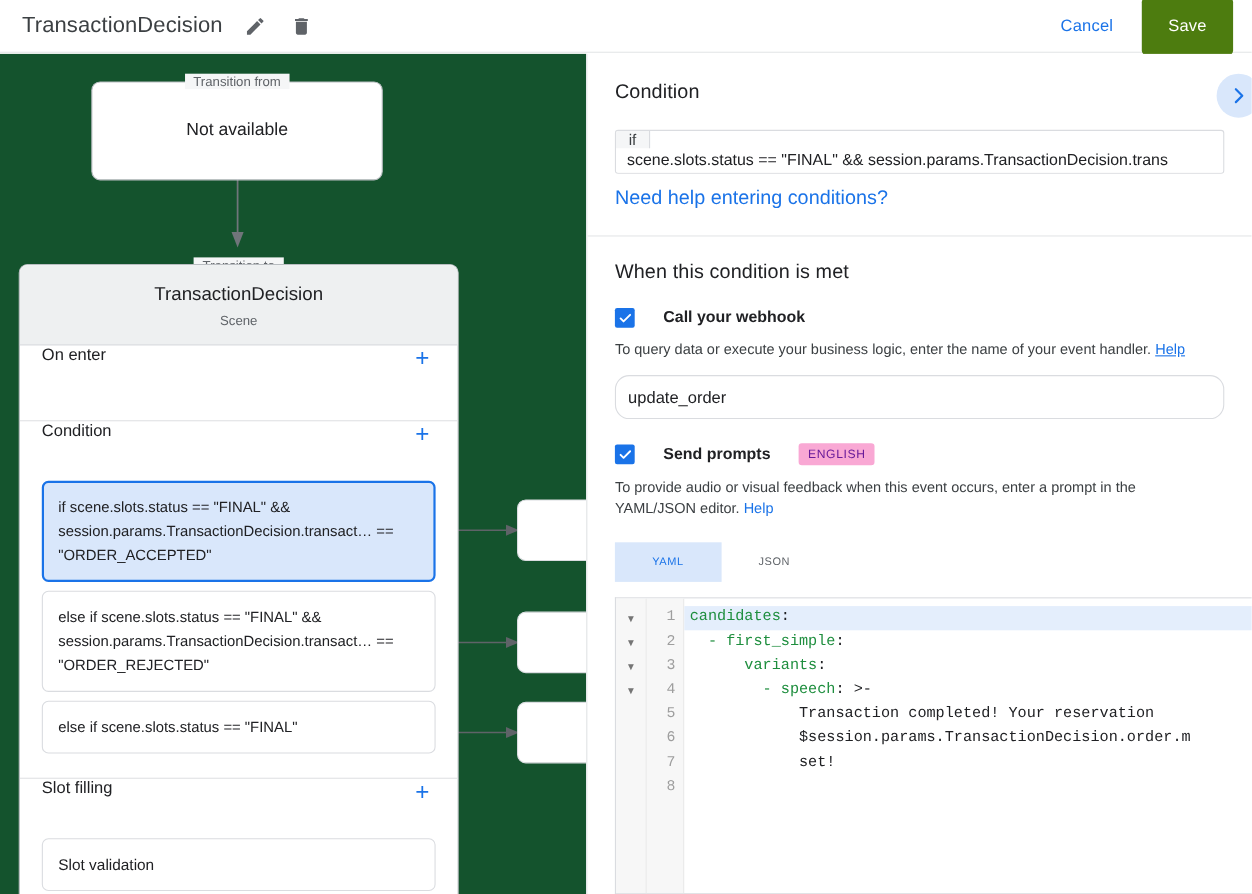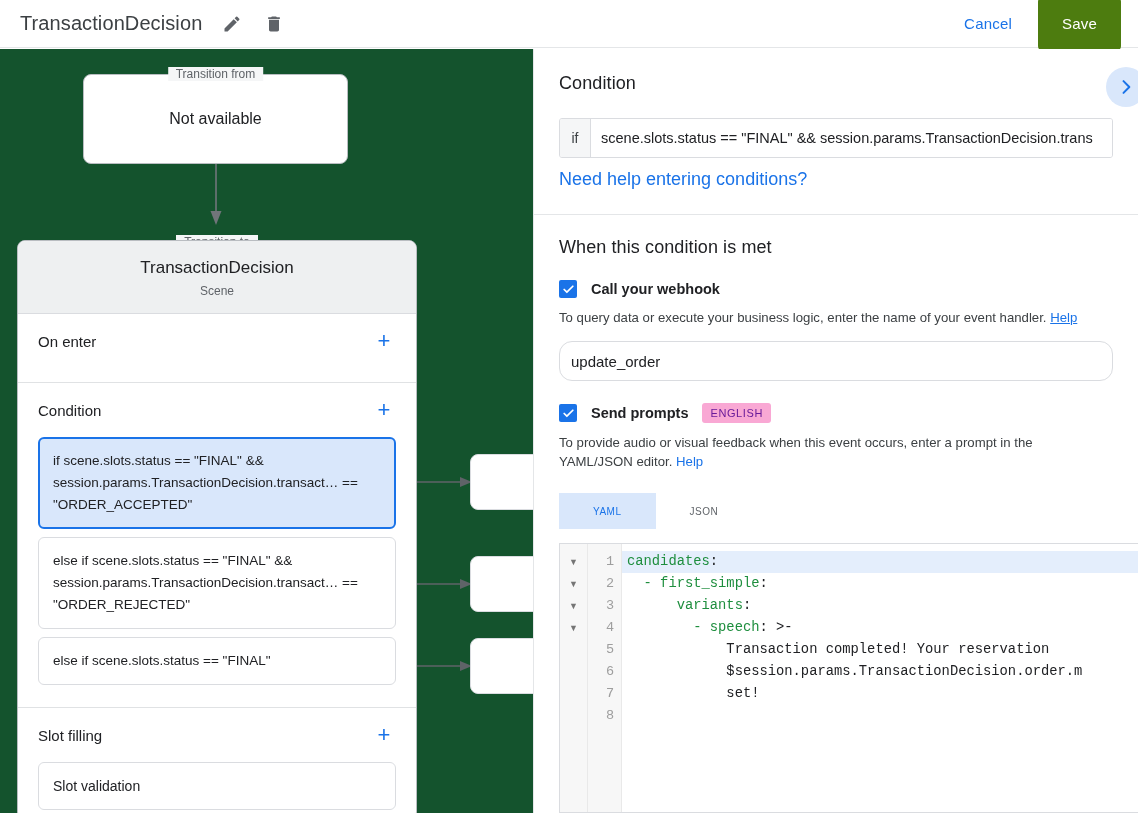--- a/index.html
+++ b/index.html
@@ -81,21 +81,21 @@
   #scene-header {
     background: #eef0f1; border-bottom: 1px solid #dadce0;
     padding: 17px 0 15px; text-align: center;
   }
   #scene-name { font-size: 17px; color: #202124; }
   #scene-type { font-size: 12px; color: #5f6368; margin-top: 6px; }
 
   .section { border-bottom: 1px solid #e0e2e4; padding: 0 20px 14px; }
   .section:last-child { border-bottom: none; }
   .section-head {
-    display: flex; align-items: center; justify-content: space-between;
+    display: flex; align-items: flex-start; justify-content: space-between;
     height: 54px;
   }
   .section-title { font-size: 15px; color: #202124; }
   .add-btn {
     color: #1a73e8; font-size: 22px; line-height: 1; cursor: pointer;
     width: 24px; height: 24px; display: flex; align-items: center; justify-content: center;
     user-select: none;
   }
   .cond-item {
     border: 1px solid #dadce0; border-radius: 6px; background: #fff;
@@ -124,40 +124,40 @@
   }
   #cond-section { padding: 24px 25px 0; position: relative; border-bottom: 1px solid #e4e6e8; padding-bottom: 24px; }
   #cond-heading { font-size: 18px; color: #202124; letter-spacing: .1px; }
   #expand-button {
     position: absolute; right: -8px; top: 18px; width: 40px; height: 40px;
     background: #d9e7fb; border-radius: 20px;
     display: flex; align-items: center; justify-content: center; cursor: pointer;
   }
   #cond-input-row {
     display: flex; margin-top: 24px; border: 1px solid #dadce0;
-    border-radius: 3px; height: 40px; overflow: hidden;
+    border-radius: 3px; height: 40px; overflow: hidden; flex-direction: column;
   }
   #cond-if-label {
     width: 31px; background: #f5f6f7; border-right: 1px solid #dadce0;
     display: flex; align-items: center; justify-content: center;
     font-size: 14px; color: #3c4043;
   }
   #cond-input {
     flex: 1; border: none; outline: none; font-family: inherit;
     font-size: 14.5px; color: #202124; padding: 0 10px; background: #fff;
   }
   #cond-help-link {
     display: inline-block; margin-top: 11px; font-size: 18px; color: #1a73e8;
     text-decoration: none; cursor: pointer;
   }
 
   #met-section { padding: 22px 25px 0; }
   #met-heading { font-size: 18px; color: #202124; letter-spacing: .1px; }
 
-  .check-row { display: flex; align-items: center; gap: 14px; margin-top: 22px; }
+  .check-row { display: flex; align-items: center; gap: 26px; margin-top: 22px; }
   .checkbox {
     width: 18px; height: 18px; background: #1a73e8; border-radius: 2px;
     display: flex; align-items: center; justify-content: center; cursor: pointer;
     flex: 0 0 auto;
   }
   .check-label { font-size: 14.5px; font-weight: bold; color: #202124; }
   .badge {
     background: #f9a8d4; color: #6a1b9a; font-size: 11px; letter-spacing: .6px;
     padding: 4px 8px; border-radius: 3px;
   }

